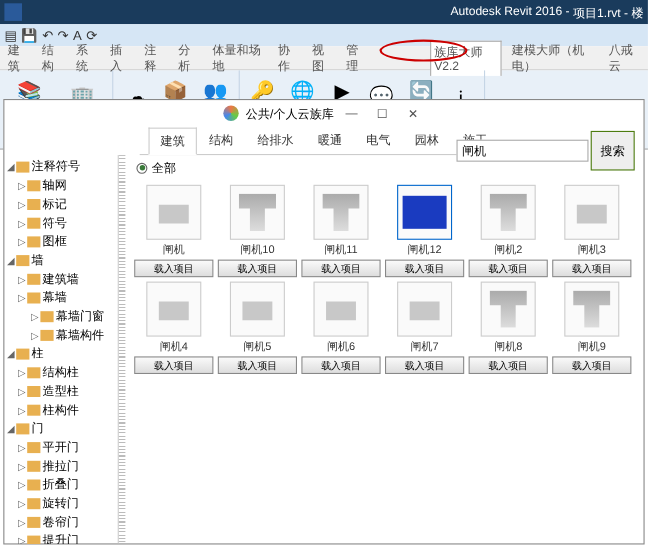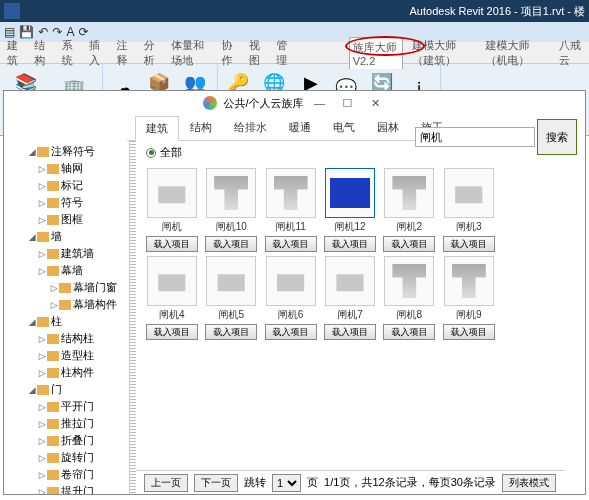--- a/index.html
+++ b/index.html
@@ -44,21 +44,21 @@
 .radio .dot{width:10px;height:10px;border:1px solid #666;border-radius:50%;display:flex;align-items:center;justify-content:center;}
 .radio .dot::after{content:"";width:5px;height:5px;background:#3a7a3a;border-radius:50%;}
 .grid{flex:1;padding:4px 8px;display:grid;grid-template-columns:repeat(7,1fr);gap:4px;overflow:hidden;align-content:start;}
 .item{display:flex;flex-direction:column;align-items:center;gap:2px;}
 .thumb{width:50px;height:50px;border:1px solid #ccc;display:flex;align-items:center;justify-content:center;background:#fafafa;overflow:hidden;}
 .thumb.sel{border:1px solid #06c;}
 .shape{width:34px;height:34px;background:#c8c8c8;clip-path:polygon(10% 30%,90% 30%,90% 80%,10% 80%);}
 .shape.s2{background:linear-gradient(#aaa,#ddd);clip-path:polygon(0 0,100% 0,100% 40%,70% 40%,70% 100%,30% 100%,30% 40%,0 40%);}
 .shape.s3{background:#1a3bc0;clip-path:none;width:40px;height:30px;}
 .iname{font-size:10px;color:#333;}
-.loadbtn{width:52px;height:16px;border:1px solid #888;background:linear-gradient(#fafafa,#ddd);font-size:9px;cursor:pointer;display:flex;align-items:center;justify-content:center;}
+.loadbtn{width:72px;height:16px;border:1px solid #888;background:linear-gradient(#fafafa,#ddd);font-size:9px;cursor:pointer;display:flex;align-items:center;justify-content:center;}
 .footer{height:24px;border-top:1px solid #ccc;display:flex;align-items:center;padding:0 8px;gap:6px;}
 .footer button{height:18px;padding:0 6px;border:1px solid #888;background:#eee;cursor:pointer;font-size:10px;}
 .footer select{height:18px;border:1px solid #888;}
 .drag{width:6px;background:repeating-linear-gradient(#bbb 0 1px,transparent 1px 3px);cursor:ew-resize;}
 </style>
 </head>
 <body>
 
 <div class="titlebar">
   <div class="logo"></div>
@@ -79,21 +79,20 @@
     <span>结构</span>
     <span>系统</span>
     <span>插入</span>
     <span>注释</span>
     <span>分析</span>
     <span>体量和场地</span>
     <span>协作</span>
     <span>视图</span>
     <span>管理</span>
     <span class="active">族库大师V2.2</span>
-    <span>建模大师（建筑）</span>
     <span>建模大师（机电）</span>
     <span>八戒云</span>
   </div>
 <div class="ellipse"></div>
 <div class="ribbon" id="ribbon">
     <div class="rgroup">
       <div class="rbtns">
         <div class="rbtn big">
           <div class="ric">📚</div>
           <span>公共/个人库</span>
@@ -370,24 +369,15 @@
             <div class="loadbtn">载入项目</div>
           </div>
           <div class="item">
             <div class="thumb">
               <div class="shape s2"></div>
             </div>
             <span class="iname">闸机9</span>
             <div class="loadbtn">载入项目</div>
           </div>
         </div>
-      <div class="footer">
-        <button>上一页</button>
-        <button>下一页</button>
-        <span>跳转</span>
-        <select><option>1</option></select>
-        <span>页</span>
-        <span style="flex:1;text-align:center">1/1页，共12条记录，每页30条记录</span>
-        <button>列表模式</button>
-      </div>
     </div>
   </div>
 </div>
 
 </body></html>

